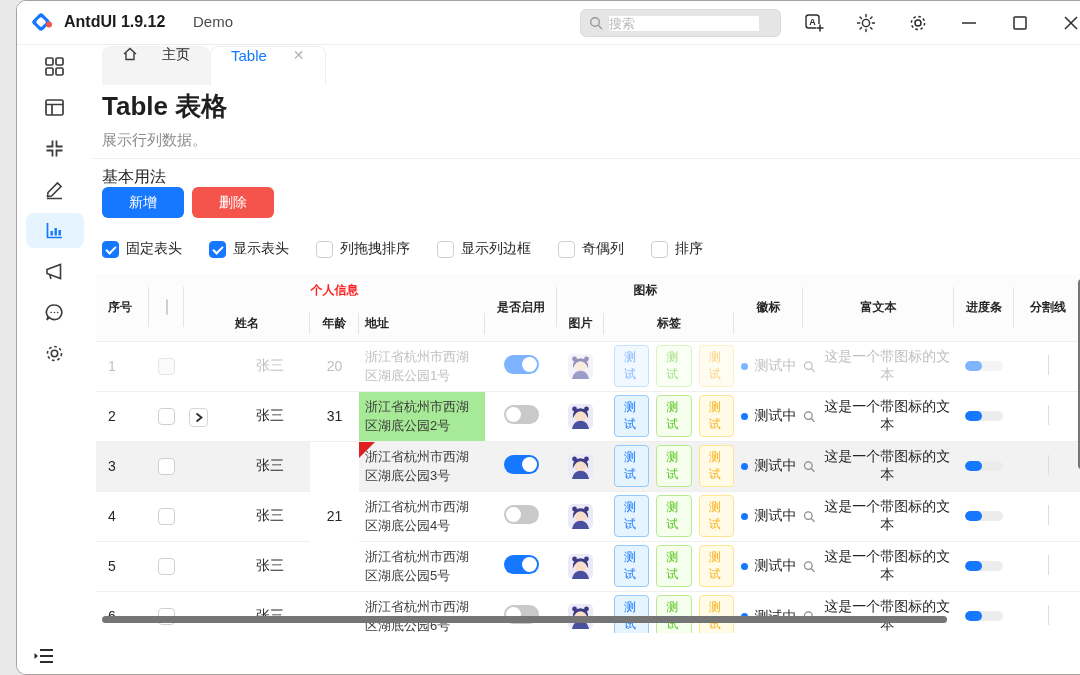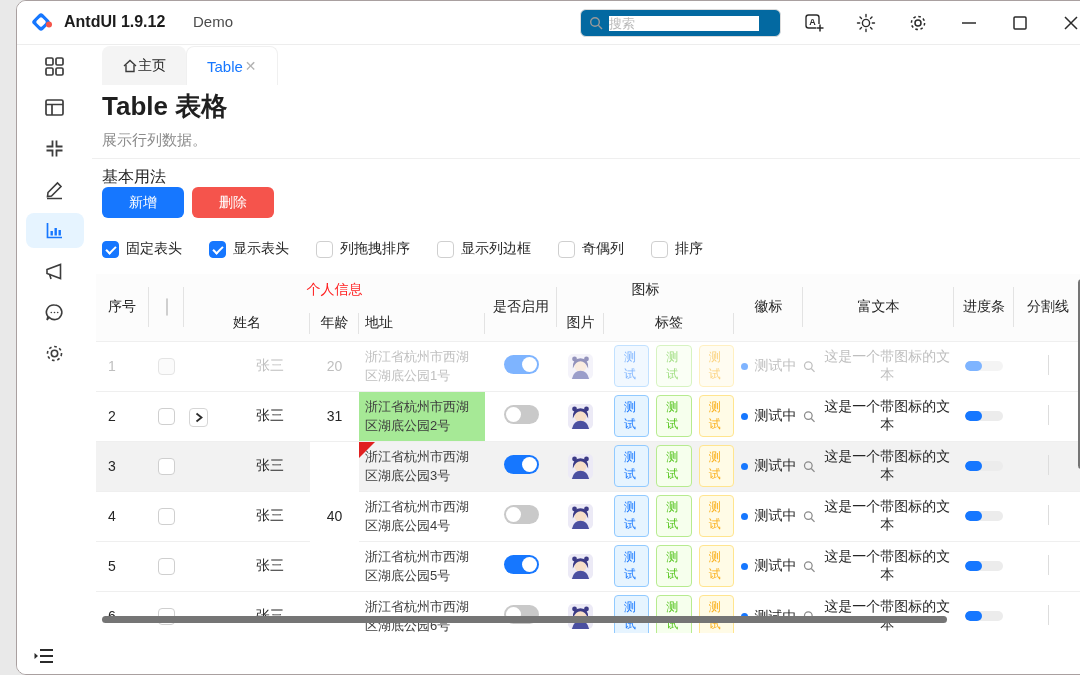--- a/index.html
+++ b/index.html
@@ -10,36 +10,36 @@
   html,body{background:#E9E9E9; font-family:"Liberation Sans","DejaVu Sans",sans-serif;}
   .window{position:relative; width:1080px; height:675px; background:#fff; border:1px solid #A9A0A0;
           border-radius:10px; overflow:hidden; color:var(--txt);margin-left:16px;}
   
   .titlebar{position:absolute; left:0; top:0; width:100%; height:44px; background:#fff;
             border-bottom:1px solid #EDEDED; display:flex; align-items:center;}
   .logo{position:absolute; left:13px; top:10px; width:24px; height:24px;}
   .tb-title{position:absolute; left:47px; top:12px; font-size:16px; font-weight:600; color:#1c1c1c;}
   .tb-sub{position:absolute; left:176px; top:12px; font-size:15px; color:#4c4c4c;}
   .searchbox{position:absolute; left:563px; top:8px; width:201px; height:28px; border:1px solid #DCDCDC;
-             border-radius:6px; display:flex; align-items:center; padding-left:8px; gap:6px; background:#0369a1;}
+             border-radius:6px; display:flex; align-items:center; padding-left:8px; gap:6px; background:#e5e5e5;}
   .searchbox input{border:none; outline:none; font-size:13px; width:150px; color:#333;
                    font-family:"Liberation Sans","DejaVu Sans",sans-serif;}
   .searchbox input::placeholder{color:#B9B9B9;}
   .tb-ico{position:absolute; top:11px; width:22px; height:22px; display:flex; align-items:center;
           justify-content:center; cursor:pointer;}
   
   .sidebar{position:absolute; left:0; top:44px; width:75px; bottom:0; background:#fff;}
   .side-nav{display:flex; flex-direction:column; align-items:center; padding-top:4px;}
   .side-item{width:58px; height:35px; margin-bottom:6px; border-radius:8px; display:flex;
              align-items:center; justify-content:center; color:#3d3d3d; cursor:pointer;}
   .side-item.active{background:#E6F4FF; color:var(--accent);}
   .collapse-btn{position:absolute; left:16px; top:601px; width:22px; height:20px; color:#3d3d3d; cursor:pointer;}
   
   .tabstrip{position:absolute; left:75px; top:45px; height:39px; right:0; display:flex; align-items:flex-end;}
-  .tab{height:39px; display:flex; align-items:center; gap:0; padding:0 20px; border-radius:8px 8px 0 0;
+  .tab{height:39px; display:flex; align-items:flex-start; gap:24px; padding:0 20px; border-radius:8px 8px 0 0;
        font-size:14px; cursor:pointer;}
   .tab.home{background:#F4F4F4; margin-left:10px; color:#262626;}
   .tab.active{background:#fff; border:1px solid #F0F0F0; border-bottom:none; color:var(--accent); font-size:15px;}
   .tab .closex{color:#B3B3B3; font-size:14px; margin-left:2px;}
   
   .page-title{position:absolute; left:85px; top:88px; font-size:26px; font-weight:bold; color:#1f1f1f;}
   .page-desc{position:absolute; left:85px; top:130px; font-size:15px; color:var(--muted);}
   .hr{position:absolute; left:75px; top:157px; width:1005px; height:1px; background:var(--line);}
   .section-title{position:absolute; left:85px; top:166px; font-size:16px; color:#262626;}
   .btn{position:absolute; top:186px; width:82px; height:31px; border:none; border-radius:6px;
@@ -51,21 +51,21 @@
   .option{display:flex; align-items:center; gap:7px; cursor:pointer;}
   .option-label{font-size:14px; color:#262626;}
   .cb{position:relative; width:17px; height:17px; border:1px solid #CFCFCF; border-radius:4px; background:#fff; flex:none;}
   .cb.checked{background:var(--accent); border-color:var(--accent);}
   .cb.checked::after{content:""; position:absolute; left:5px; top:2px; width:4px; height:8px;
                      border:solid #fff; border-width:0 2px 2px 0; transform:rotate(45deg);}
   .cb.disabled{border-color:#E4E4E4; background:#FBFBFB;}
   
   .table-wrap{position:absolute; left:79px; top:273px; width:986px; height:359px; overflow:hidden; background:#fff;}
   table{border-collapse:collapse; table-layout:fixed; width:986px;}
-  thead th{font-size:14px; font-weight:normal; color:#252525; background:#FCFCFC; position:relative;
+  thead th{font-size:12px; font-weight:bold; color:#252525; background:#FCFCFC; position:relative;
            text-align:center; vertical-align:middle; height:32px;}
   thead tr.h2 th{height:35px;}
   thead th.sep::after{content:""; position:absolute; right:0; top:20%; height:60%; width:1px; background:#E3E3E3;}
   th.red{color:var(--hdr-red);}
   th.al{text-align:left; padding-left:12px;}
   th.al2{text-align:left; padding-left:6px;}
   tbody td{height:50px; font-size:14px; color:var(--txt); border-top:1px solid var(--line);
            vertical-align:middle; background-clip:padding-box;}
   tr.row-selected td{background:#F2F2F2;}
   td.age-merged{background:#fff !important; text-align:center;}
@@ -421,21 +421,21 @@
             <td class="c-center"><span class="vline"></span></td>
           </tr>
           <tr class="row-selected ">
             <td class="c-index">3</td>
             <td>
               <div class="cbcell">
                 <span class="cb"></span>
               </div>
             </td>
             <td class="c-name">张三</td>
-            <td class="c-age age-merged" rowspan="3">40</td>
+            <td class="c-age age-merged" rowspan="3">21</td>
             <td class="c-addr"><span class="corner-mark"></span>浙江省杭州市西湖区湖底公园3号</td>
             <td class="c-center"><span class="switch on"><span class="knob"></span></span></td>
             <td class="c-center"><svg class="avatar" width="25" height="25" viewBox="0 0 26 26">
                 <rect width="26" height="26" rx="5" fill="#ECEAF6"></rect>
                 <circle cx="13" cy="12.5" r="6.3" fill="#F6DEC8"></circle>
                 <path d="M5 15 Q4.5 4.5 13 4.5 Q21.5 4.5 21 15 Q18 7.5 13 7.5 Q8 7.5 5 15 Z" fill="#3C3B86"></path>
                 <circle cx="6.8" cy="5.2" r="2.5" fill="#3C3B86"></circle>
                 <circle cx="19.2" cy="5.2" r="2.5" fill="#3C3B86"></circle>
                 <path d="M4 26 Q6 17.5 13 17.5 Q20 17.5 22 26 Z" fill="#4A4FA0"></path>
               </svg></td>

